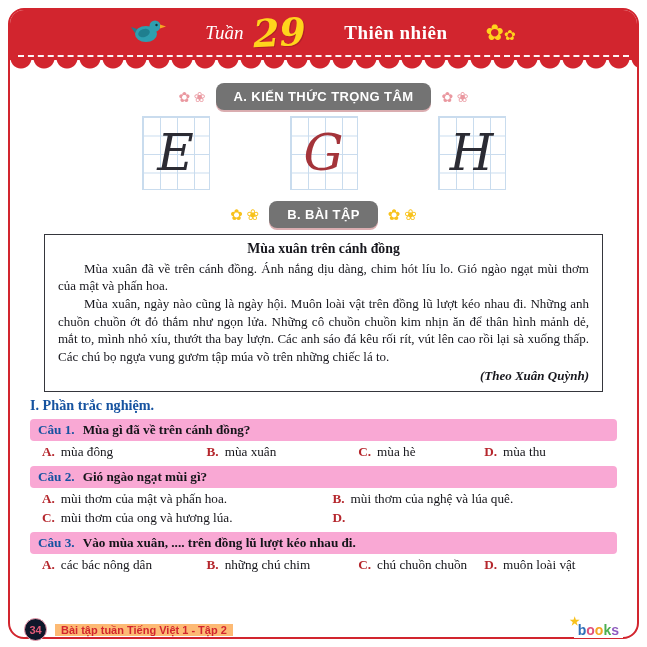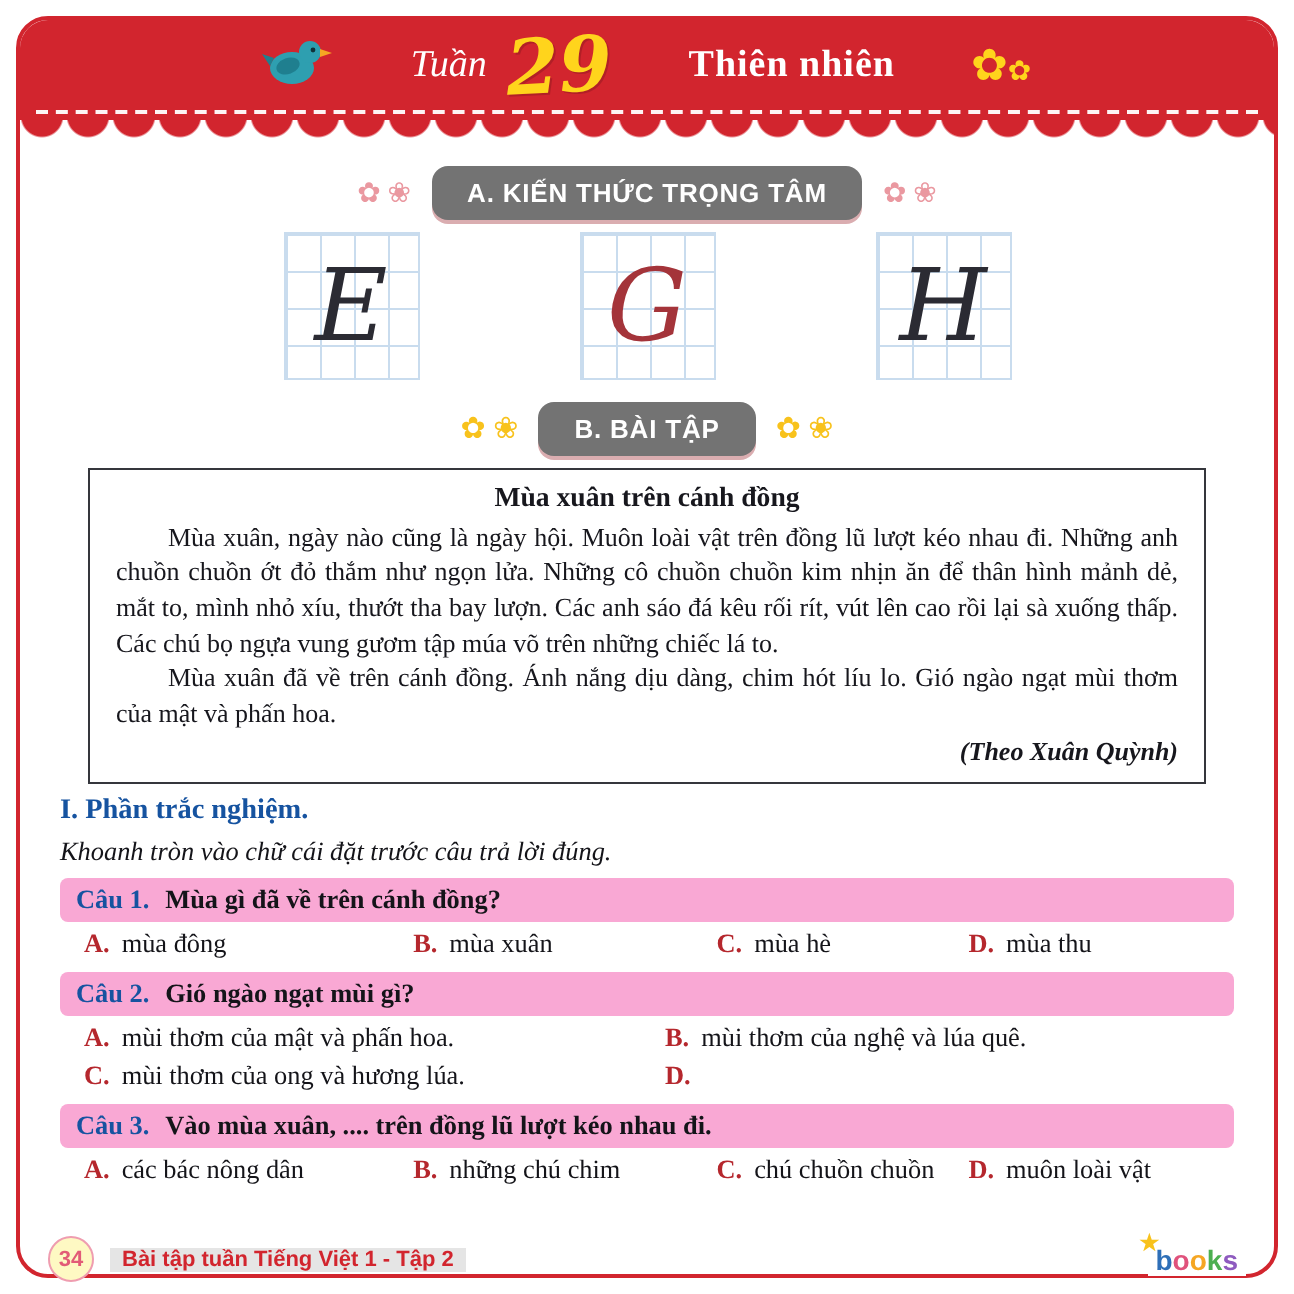--- a/index.html
+++ b/index.html
@@ -126,29 +126,29 @@
   .option { display: flex; gap: 6px; align-items: baseline; }
   .opt-letter { color: #b5272d; font-weight: bold; }
   
   .footer {
     position: absolute;
     left: 24px; right: 24px; bottom: 6px;
     display: flex; align-items: center; gap: 8px;
   }
   .page-num {
     width: 23px; height: 23px; border-radius: 50%;
-    border: 1.6px solid #ef9db0; background: #fef9c3;
+    border: 1.6px solid #ef9db0; background: #0f172a;
     color: #e25b77; font-size: 11px; font-weight: bold;
     font-family: "Liberation Sans", sans-serif;
     display: flex; align-items: center; justify-content: center;
   }
   .book-title {
     color: #d2252e; font-size: 11px; font-weight: bold;
     font-family: "Liberation Sans", sans-serif;
-    background: #e5e5e5; padding: 0 6px;
+    background: #fdba74; padding: 0 6px;
   }
   .logo {
     margin-left: auto; background: #fff; padding: 0 4px;
     font-family: "Liberation Sans", sans-serif;
     font-weight: bold; font-size: 14px; position: relative;
   }
   .logo .star { color: #f8c21c; font-size: 11px; position: absolute; top: -7px; left: -4px; }
   .lg-1 { color: #2e6fb8; } .lg-2 { color: #e0527c; } .lg-3 { color: #f5a623; }
   .lg-4 { color: #4caf50; } .lg-5 { color: #8e5bbf; }
 </style>
@@ -200,28 +200,27 @@
   </div>
 
   <div class="badge-row">
     <span class="deco-yellow"><span>✿ ❀</span></span>
     <span class="badge-pill">B. BÀI TẬP</span>
     <span class="deco-yellow"><span>✿ ❀</span></span>
   </div>
 
   <div class="passage">
     <div class="passage-title">Mùa xuân trên cánh đồng</div>
+    <p>Mùa xuân đã về trên cánh đồng. Ánh nắng dịu dàng, chim hót líu lo. Gió ngào ngạt mùi thơm của mật và phấn hoa.</p>
     <p>Mùa xuân, ngày nào cũng là ngày hội. Muôn loài vật trên đồng lũ lượt kéo nhau đi. Những anh chuồn chuồn ớt đỏ thắm như ngọn lửa. Những cô chuồn chuồn kim nhịn ăn để thân hình mảnh dẻ, mắt to, mình nhỏ xíu, thướt tha bay lượn. Các anh sáo đá kêu rối rít, vút lên cao rồi lại sà xuống thấp. Các chú bọ ngựa vung gươm tập múa võ trên những chiếc lá to.</p>
-    <p>Mùa xuân đã về trên cánh đồng. Ánh nắng dịu dàng, chim hót líu lo. Gió ngào ngạt mùi thơm của mật và phấn hoa.</p>
     <div class="attribution">(Theo Xuân Quỳnh)</div>
   </div>
 
   <div class="quiz">
     <div class="quiz-section-title">I. Phần trắc nghiệm.</div>
-    <div class="quiz-instruction">Khoanh tròn vào chữ cái đặt trước câu trả lời đúng.</div>
 
     <div class="question">
       <span class="q-label">Câu 1.</span>
       <span class="q-text">Mùa gì đã về trên cánh đồng?</span>
     </div>
     <div class="options cols-4">
       <div class="option">
         <span class="opt-letter">A.</span>
         <span>mùa đông</span>
       </div>

